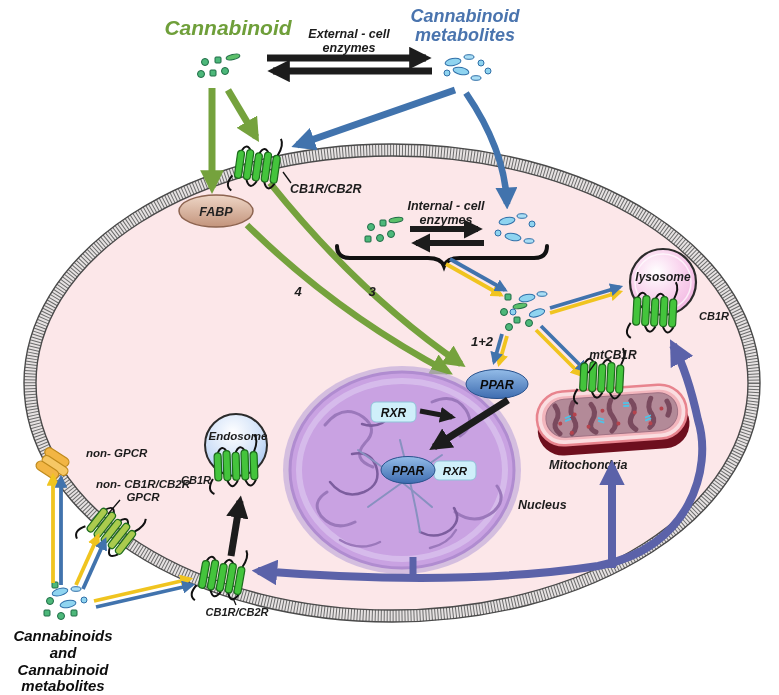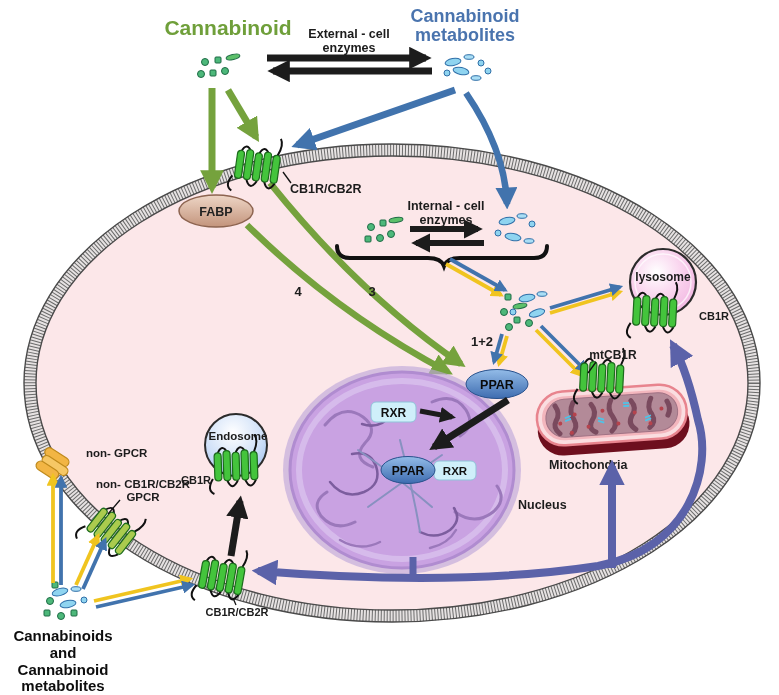--- a/index.html
+++ b/index.html
@@ -1,17 +1,17 @@
 <!DOCTYPE html>
 <html><head>
 <meta charset="utf-8">
 <style>
   html,body{margin:0;padding:0;background:#fff;}
   .stage{position:relative;width:779px;height:695px;background:#fff;overflow:hidden;
-         font-family:"Liberation Sans",sans-serif;}
+         font-family:"Liberation Sans",sans-serif;font-style:italic;}
   svg text{font-family:"Liberation Sans",sans-serif;font-weight:bold;}
 </style>
 </head>
 <body>
 
 <div class="stage">
 <svg width="779" height="695" viewBox="0 0 779 695">
 <defs>
   <marker id="mGreen" viewBox="0 0 10 10" refX="7.5" refY="5" markerWidth="3.4" markerHeight="3.4" orient="auto-start-reverse">
           <path d="M0,0 L10,5 L0,10 z" fill="#75a23d"></path>

